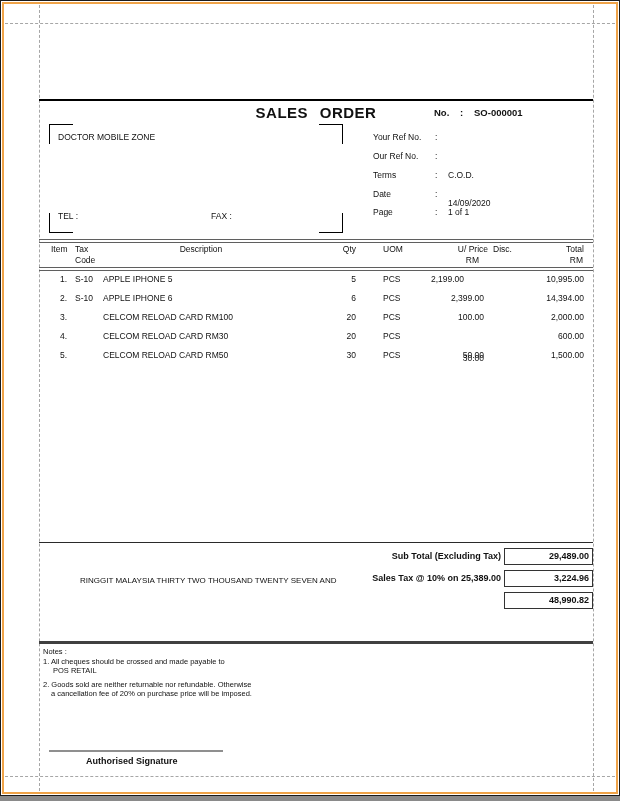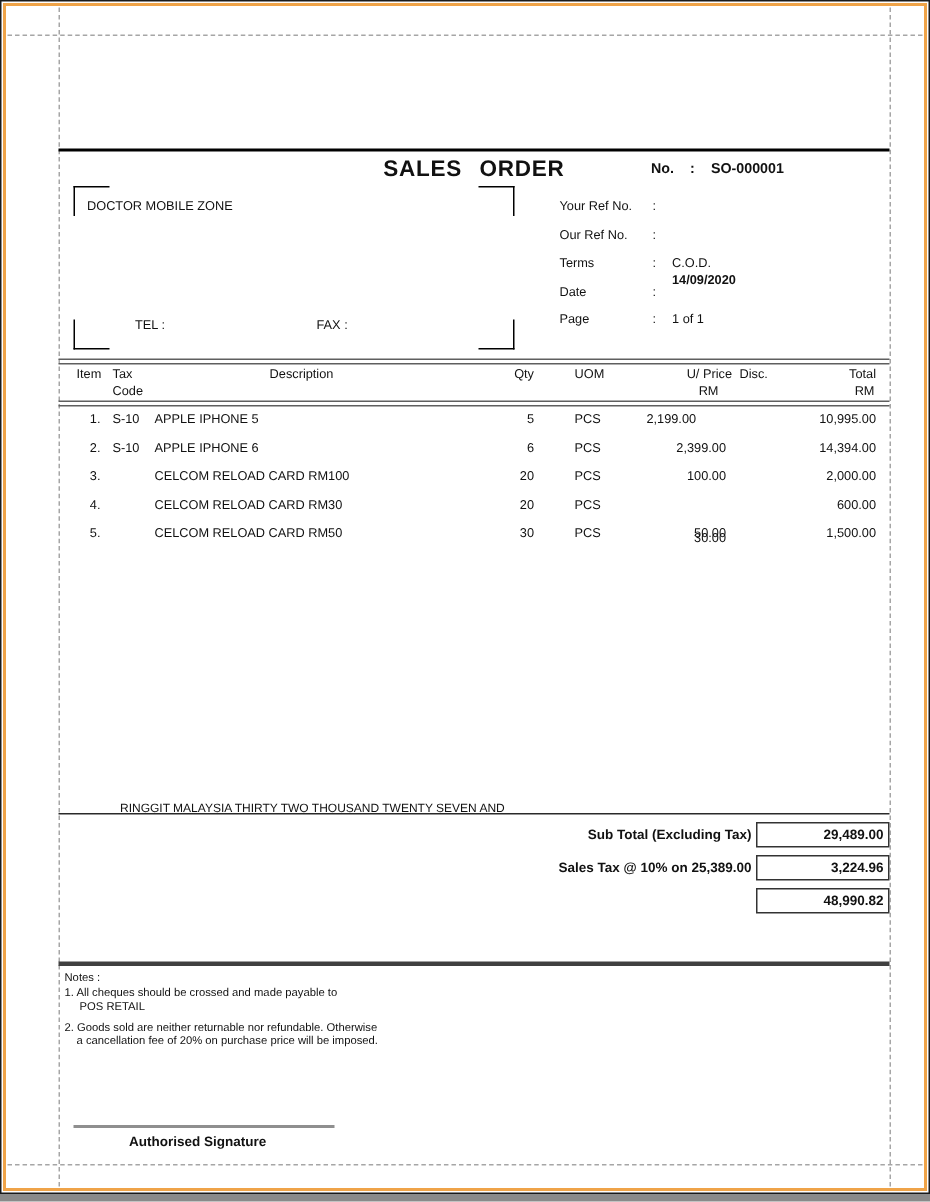--- a/index.html
+++ b/index.html
@@ -58,38 +58,38 @@
   <div class="abs title" style="left:38px;top:103px;width:554px;">SALES ORDER</div>
   <div class="abs t9b" style="left:433px;top:106px;">No.</div>
   <div class="abs t9b" style="left:459px;top:106px;">:</div>
   <div class="abs t9b" style="left:473px;top:106px;">SO-000001</div>
 
   <div class="bracket br-tl" style="left:48px;top:123px;"></div>
   <div class="bracket br-tr" style="left:318px;top:123px;"></div>
   <div class="bracket br-bl" style="left:48px;top:212px;"></div>
   <div class="bracket br-br" style="left:318px;top:212px;"></div>
   <div class="abs t85" style="left:57px;top:131px;">DOCTOR MOBILE ZONE</div>
-  <div class="abs t85" style="left:57px;top:210px;margin-left:32px;">TEL :</div>
+  <div class="abs t85" style="left:57px;top:210px;">TEL :</div>
   <div class="abs t85" style="left:210px;top:210px;">FAX :</div>
 
   <div class="abs t85" style="left:372px;top:131px;">Your Ref No.</div>
   <div class="abs t85" style="left:434px;top:131px;">:</div>
   <div class="abs t85" style="left:447px;top:131px;"></div>
 
   <div class="abs t85" style="left:372px;top:150px;">Our Ref No.</div>
   <div class="abs t85" style="left:434px;top:150px;">:</div>
   <div class="abs t85" style="left:447px;top:150px;"></div>
 
   <div class="abs t85" style="left:372px;top:169px;">Terms</div>
   <div class="abs t85" style="left:434px;top:169px;">:</div>
   <div class="abs t85" style="left:447px;top:169px;">C.O.D.</div>
 
   <div class="abs t85" style="left:372px;top:188px;">Date</div>
   <div class="abs t85" style="left:434px;top:188px;">:</div>
-  <div class="abs t85" style="left:447px;top:180px;font-weight:bold;">14/09/2020</div>
+  <div class="abs t85" style="left:447px;top:197px;">14/09/2020</div>
 
   <div class="abs t85" style="left:372px;top:206px;">Page</div>
   <div class="abs t85" style="left:434px;top:206px;">:</div>
   <div class="abs t85" style="left:447px;top:206px;">1 of 1</div>
 
   <div class="dline" style="top:238px;"></div>
   <div class="dline" style="top:266px;"></div>
 
   <div class="abs t85" style="left:50px;top:243px;">Item</div>
   <div class="abs t85" style="left:74px;top:243px;">Tax</div>
@@ -153,21 +153,21 @@
     <div class="abs t85" style="left:102px;">CELCOM RELOAD CARD RM50</div>
     <div class="abs t85 right" style="left:325px;width:30px;">30</div>
     <div class="abs t85" style="left:382px;">PCS</div>
     <div class="abs t85 right" style="left:410px;width:73px;">50.00</div>
     <div class="abs t85" style="left:492px;"></div>
     <div class="abs t85 right" style="left:510px;width:73px;">1,500.00</div>
   </div>
 
   <div class="rule-thin" style="top:541px;"></div>
 
-  <div class="abs t8" style="left:47px;top:533px;width:300px;padding-left:32px;">RINGGIT MALAYSIA THIRTY TWO THOUSAND TWENTY SEVEN AND</div>
+  <div class="abs t8" style="left:47px;top:575px;width:300px;padding-left:32px;">RINGGIT MALAYSIA THIRTY TWO THOUSAND TWENTY SEVEN AND</div>
 
   <div class="abs lblb right" style="left:300px;top:550px;width:200px;">Sub Total (Excluding Tax)</div>
   <div class="tot-box" style="top:547px;">
     <span>29,489.00</span>
   </div>
 
   <div class="abs lblb right" style="left:300px;top:572px;width:200px;">Sales Tax @ 10% on 25,389.00</div>
   <div class="tot-box" style="top:569px;">
     <span>3,224.96</span>
   </div>

